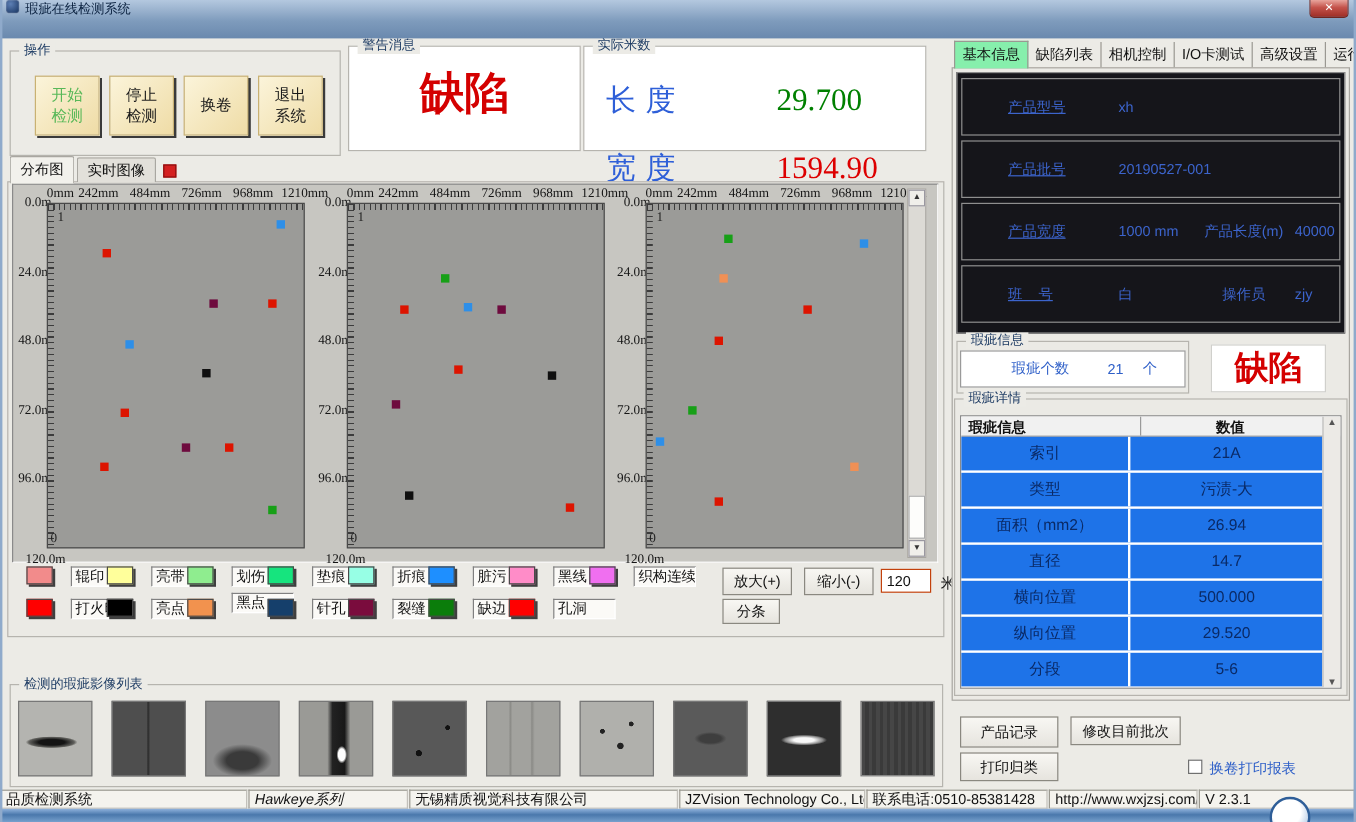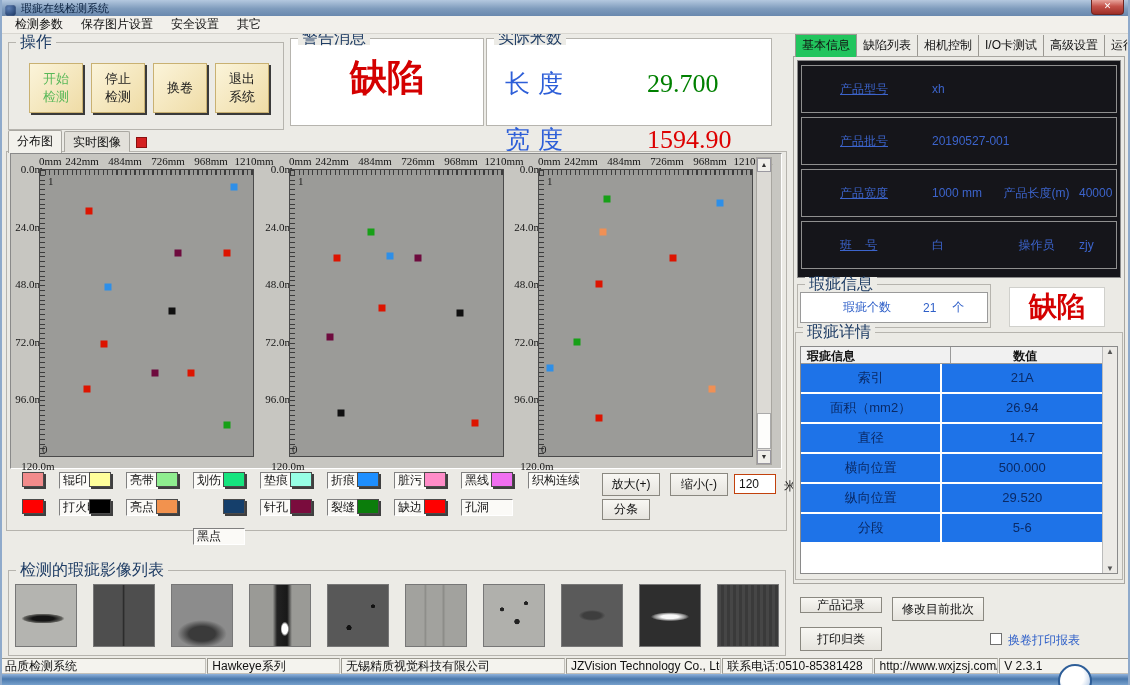--- a/index.html
+++ b/index.html
@@ -1,32 +1,32 @@
 <!DOCTYPE html>
 <html><head>
 <meta charset="utf-8">
 <style>
   html,body{margin:0;padding:0;background:#c8c8c8;}
   #page{position:relative;width:1130px;height:685px;background:#ECEBE6;overflow:hidden;
         font-family:"Liberation Sans",sans-serif;font-size:12px;color:#111;}
   .edge{position:absolute;top:0;width:2px;height:685px;background:#8FAACB;z-index:50;}
   
-  .titlebar{position:absolute;left:0;top:0;width:1130px;height:16px;
-    background:linear-gradient(#B4C8DF,#7E9BBC 55%,#6A89AE);display:flex;align-items:flex-end;padding-left:5px;box-sizing:border-box;z-index:40;}
+  .titlebar{position:absolute;left:0;top:0;width:1130px;height:32px;
+    background:linear-gradient(#B4C8DF,#7E9BBC 55%,#6A89AE);display:flex;align-items:flex-start;padding-left:5px;box-sizing:border-box;z-index:40;}
   .app-icon{width:11px;height:11px;border-radius:2px;background:radial-gradient(circle at 35% 30%,#5D7FB4,#14305C);box-shadow:inset 0 0 1px #fff;}
   .title-text{color:#0B2240;font-size:11px;margin-left:5px;}
   .close-btn{position:absolute;right:6px;top:0;width:31px;height:14px;border:1px solid #6E2520;border-top:none;border-radius:0 0 4px 4px;
     background:linear-gradient(#E8A49C,#C4524A 45%,#9E2E26);color:#fff;font-size:9px;line-height:13px;text-align:center;cursor:default;}
   
   .menubar{position:absolute;left:0;top:16px;width:1130px;height:18px;background:#F2F0EB;border-bottom:1px solid #D8D6D0;
     display:flex;align-items:center;padding-left:6px;box-sizing:border-box;z-index:40;}
   .menu-item{padding:1px 9px;}
   
   .groupbox{position:absolute;border:1px solid #B6B4AE;box-sizing:border-box;}
-  .gtitle{position:absolute;top:-8px;left:7px;background:#ECEBE6;padding:0 4px;color:#1E3C64;font-size:16px;line-height:14px;}
+  .gtitle{position:absolute;top:-8px;left:7px;background:#ECEBE6;padding:0 4px;color:#1E3C64;font-size:11px;line-height:14px;}
   
   #op-buttons{position:absolute;left:20px;top:20px;display:flex;}
   .op-btn{width:54px;height:50px;margin-right:8px;box-sizing:border-box;padding:2px;
     background:linear-gradient(135deg,#FBF4DA,#EFDCA6);border:1px solid #C9B172;box-shadow:2px 2px 0 #3A3A3A;
     display:flex;align-items:center;justify-content:center;text-align:center;white-space:pre-line;font-size:13px;cursor:default;}
   
   .white-int{background:#FFFFFF;}
   #warn-text{position:absolute;left:0;top:14px;width:100%;text-align:center;
     font-family:"Liberation Serif",serif;font-weight:bold;font-size:37px;color:#D40000;}
   #meter-rows{position:absolute;left:18px;top:8px;}
@@ -71,21 +71,21 @@
   .th4{background:radial-gradient(ellipse 12% 20% at 58% 72%,#FFF 40%,transparent 60%),linear-gradient(90deg,transparent 38%,#222 45%,#181818 62%,transparent 70%),#9A9A96;}
   .th5{background:radial-gradient(circle 4px at 35% 70%,#111 60%,transparent 70%),radial-gradient(circle 3px at 75% 35%,#111 60%,transparent 70%),#585858;}
   .th6{background:linear-gradient(90deg,transparent 30%,#8A8A86 32%,transparent 35%,transparent 60%,#8A8A86 62%,transparent 66%),#A2A29E;}
   .th7{background:radial-gradient(circle 3px at 30% 40%,#222 60%,transparent 75%),radial-gradient(circle 4px at 55% 60%,#222 60%,transparent 75%),radial-gradient(circle 3px at 70% 30%,#222 60%,transparent 75%),#B0B0AC;}
   .th8{background:radial-gradient(ellipse 30% 12% at 50% 50%,#3E3E3E 50%,transparent 75%),#5A5A5A;}
   .th9{background:radial-gradient(ellipse 40% 9% at 50% 52%,#F8F8F8 35%,#888 65%,transparent 80%),#2E2E2E;}
   .th10{background:repeating-linear-gradient(90deg,#464646 0 3px,#3A3A3A 3px 6px);}
   
   #right-tabs{position:absolute;left:795px;top:38px;display:flex;align-items:flex-end;height:18px;z-index:5;}
   .rtab{padding:2px 6px;border-right:1px solid #9A9892;color:#111;white-space:nowrap;}
-  .rtab.active{background:#22c55e;border:1px solid #9A9892;border-bottom:none;position:relative;top:1px;padding-bottom:3px;}
+  .rtab.active{background:#86efac;border:1px solid #9A9892;border-bottom:none;position:relative;top:1px;padding-bottom:3px;}
   .rpage{position:absolute;left:793px;top:56px;width:332px;height:528px;background:#EBEAE5;border:1px solid #A8A6A0;box-sizing:border-box;}
   .dark-panel{position:absolute;left:797px;top:60px;width:324px;height:218px;background:#15151A;border:1px solid #8A8A8A;box-sizing:border-box;}
   .info-row{height:48px;margin:4px 3px 0 3px;border:1px solid #8F8F8F;display:flex;align-items:center;color:#3C64CC;box-sizing:border-box;}
   .il0{margin-left:38px;width:92px;white-space:pre;text-decoration:underline;}
   .iv0{width:40px;white-space:nowrap;}
   .il1{margin-left:22px;width:85px;white-space:pre;text-align:center;}
   .iv1{white-space:nowrap;}
   #defcount-box{position:absolute;left:800px;top:292px;width:188px;height:31px;background:#FFF;border:1px solid #9A9A9A;box-sizing:border-box;
     display:flex;align-items:center;color:#2E5FC8;}
   #alarm-box{position:absolute;left:1009px;top:287px;width:96px;height:40px;background:#FFF;border:1px solid #D0D0CC;box-sizing:border-box;
@@ -120,26 +120,20 @@
 <div id="page">
   <div class="edge" style="left:0"></div>
   <div class="edge" style="left:1128px"></div>
 
   <div class="titlebar">
     <div class="app-icon"></div>
     <span class="title-text">瑕疵在线检测系统</span>
     <div class="close-btn">✕</div>
   </div>
 
-  <div class="menubar" id="menu">
-      <div class="menu-item">检测参数</div>
-      <div class="menu-item">保存图片设置</div>
-      <div class="menu-item">安全设置</div>
-      <div class="menu-item">其它</div>
-    </div>
 
   <div class="groupbox" style="left:8px;top:42px;width:276px;height:88px">
     <span class="gtitle">操作</span>
     <div id="op-buttons">
         <div class="op-btn" style="color: rgb(88, 184, 88);">开始
 检测</div>
         <div class="op-btn" style="color: rgb(26, 26, 26);">停止
 检测</div>
         <div class="op-btn" style="color: rgb(26, 26, 26);">换卷</div>
         <div class="op-btn" style="color: rgb(26, 26, 26);">退出
@@ -279,21 +273,21 @@
       <div class="lg-label" style="left: 394px; top: 472px;">脏污</div>
       <div class="lg-swatch" style="left: 424px; top: 472px; background: rgb(255, 140, 200);"></div>
       <div class="lg-label" style="left: 461px; top: 472px;">黑线</div>
       <div class="lg-swatch" style="left: 491px; top: 472px; background: rgb(240, 111, 240);"></div>
       <div class="lg-label" style="left: 528px; top: 472px;">织构连续</div>
       <div class="lg-swatch" style="left: 22px; top: 499px; background: rgb(255, 0, 0);"></div>
       <div class="lg-label" style="left: 59px; top: 499px;">打火印</div>
       <div class="lg-swatch" style="left: 89px; top: 499px; background: rgb(0, 0, 0);"></div>
       <div class="lg-label" style="left: 126px; top: 499px;">亮点</div>
       <div class="lg-swatch" style="left: 156px; top: 499px; background: rgb(242, 146, 78);"></div>
-      <div class="lg-label" style="left: 193px; top: 528px;">黑点</div>
+      <div class="lg-label" style="left: 193px; top: 494px;">黑点</div>
       <div class="lg-swatch" style="left: 223px; top: 499px; background: rgb(21, 63, 107);"></div>
       <div class="lg-label" style="left: 260px; top: 499px;">针孔</div>
       <div class="lg-swatch" style="left: 290px; top: 499px; background: rgb(122, 12, 61);"></div>
       <div class="lg-label" style="left: 327px; top: 499px;">裂缝</div>
       <div class="lg-swatch" style="left: 357px; top: 499px; background: rgb(11, 125, 11);"></div>
       <div class="lg-label" style="left: 394px; top: 499px;">缺边</div>
       <div class="lg-swatch" style="left: 424px; top: 499px; background: rgb(255, 0, 0);"></div>
       <div class="lg-label" style="left: 461px; top: 499px;">孔洞</div>
     </div>
   <div class="btn" style="left:602px;top:473px;width:58px;height:23px">放大(+)</div>
@@ -368,20 +362,24 @@
       <span class="h1">瑕疵信息</span>
       <span class="h2">数值</span>
       <div class="hdiv"></div>
     </div>
     <div id="drows">
         <div class="drow">
           <div class="c1">索引</div>
           <div class="c2">21A</div>
         </div>
         <div class="drow">
+          <div class="c1">类型</div>
+          <div class="c2">污渍-大</div>
+        </div>
+        <div class="drow">
           <div class="c1">面积（mm2）</div>
           <div class="c2">26.94</div>
         </div>
         <div class="drow">
           <div class="c1">直径</div>
           <div class="c2">14.7</div>
         </div>
         <div class="drow">
           <div class="c1">横向位置</div>
           <div class="c2">500.000</div>
@@ -394,30 +392,30 @@
           <div class="c1">分段</div>
           <div class="c2">5-6</div>
         </div>
       </div>
     <div class="dscroll">
       <div class="up">▲</div>
       <div class="dn">▼</div>
     </div>
   </div>
 
-  <div class="btn" style="left:800px;top:597px;width:82px;height:16px">产品记录</div>
+  <div class="btn" style="left:800px;top:597px;width:82px;height:26px">产品记录</div>
   <div class="btn" style="left:892px;top:597px;width:92px;height:24px">修改目前批次</div>
   <div class="btn" style="left:800px;top:627px;width:82px;height:24px">打印归类</div>
   <div class="btn disabled-btn" style="left:892px;top:627px;width:92px;height:24px">ReadFromFile-SIM</div>
   <div class="checkbox" style="left:990px;top:633px"></div>
   <span class="cb-label" style="left:1008px;top:632px">换卷打印报表</span>
 
   <div id="statusbar">
       <div class="scell" style="width: 210px;">品质检测系统</div>
-      <div class="scell" style="width: 135px;">Hawkeye系列</div>
+      <div class="scell" style="width: 135px; font-style: italic;">Hawkeye系列</div>
       <div class="scell" style="width: 228px;">无锡精质视觉科技有限公司</div>
       <div class="scell" style="width: 158px;">JZVision Technology Co., Ltd.</div>
       <div class="scell" style="width: 154px;">联系电话:0510-85381428</div>
       <div class="scell" style="width: 126px;">http://www.wxjzsj.com/</div>
       <div class="scell" style="width: 132px;">V 2.3.1</div>
     </div>
   <div class="bottom-strip"></div>
   <div class="badge"></div>
 </div>
 

